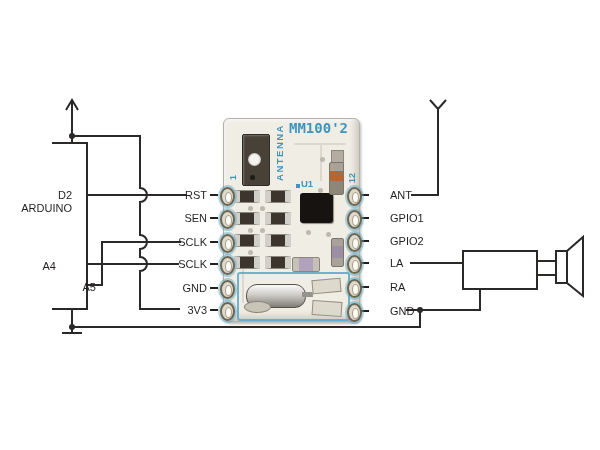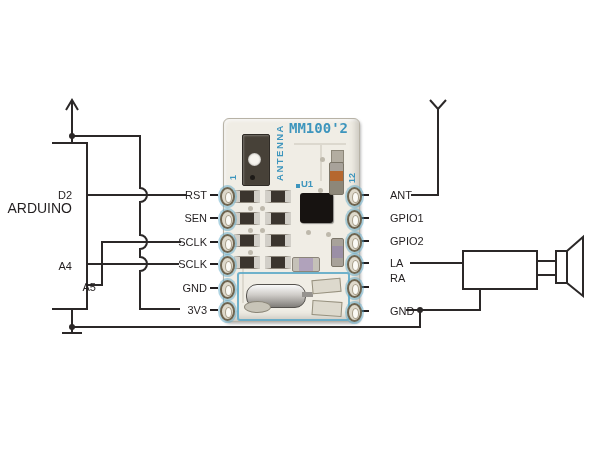--- a/index.html
+++ b/index.html
@@ -60,43 +60,43 @@
 
       <path d="M411 195 H438 V109 M430 100 L438 109 L446 100"></path>
     </g>
     <g fill="#2b2828" stroke="none">
       <circle cx="72" cy="136" r="3"></circle>
       <circle cx="72" cy="327" r="3"></circle>
       <circle cx="420" cy="310" r="3"></circle>
     </g>
   </svg>
 
-  <div class="lbl" style="right:528px;top:201px;font-size:14px">ARDUINO</div>
+  <div class="lbl" style="right:528px;top:201px;font-size:11px">ARDUINO</div>
   <div class="lbl" style="right:528px;top:188px">D2</div>
-  <div class="lbl" style="right:528px;top:259px">A4</div>
+  <div class="lbl" style="right:544px;top:259px">A4</div>
   <div class="lbl" style="right:504px;top:280px">A5</div>
 
   <div class="lbl pin-l" style="top:188px">RST</div>
   <div class="lbl pin-l" style="top:211px">SEN</div>
   <div class="lbl pin-l" style="top:235px">SCLK</div>
   <div class="lbl pin-l" style="top:257px">SCLK</div>
   <div class="lbl pin-l" style="top:281px">GND</div>
   <div class="lbl pin-l" style="top:303px">3V3</div>
   <div class="dash" style="left:210px;top:194px"></div>
   <div class="dash" style="left:210px;top:217px"></div>
   <div class="dash" style="left:210px;top:241px"></div>
   <div class="dash" style="left:210px;top:263px"></div>
   <div class="dash" style="left:210px;top:287px"></div>
   <div class="dash" style="left:210px;top:309px"></div>
 
   <div class="lbl pin-r" style="top:188px">ANT</div>
   <div class="lbl pin-r" style="top:211px">GPIO1</div>
   <div class="lbl pin-r" style="top:234px">GPIO2</div>
   <div class="lbl pin-r" style="top:256px">LA</div>
-  <div class="lbl pin-r" style="top:271px">RA</div>
+  <div class="lbl pin-r" style="top:280px">RA</div>
   <div class="lbl pin-r" style="top:304px">GND</div>
   <div class="dash" style="left:361px;top:194px"></div>
   <div class="dash" style="left:361px;top:217px"></div>
   <div class="dash" style="left:361px;top:240px"></div>
   <div class="dash" style="left:361px;top:262px"></div>
   <div class="dash" style="left:361px;top:286px"></div>
   <div class="dash" style="left:361px;top:310px"></div>
 
   <div id="pcb">
 

